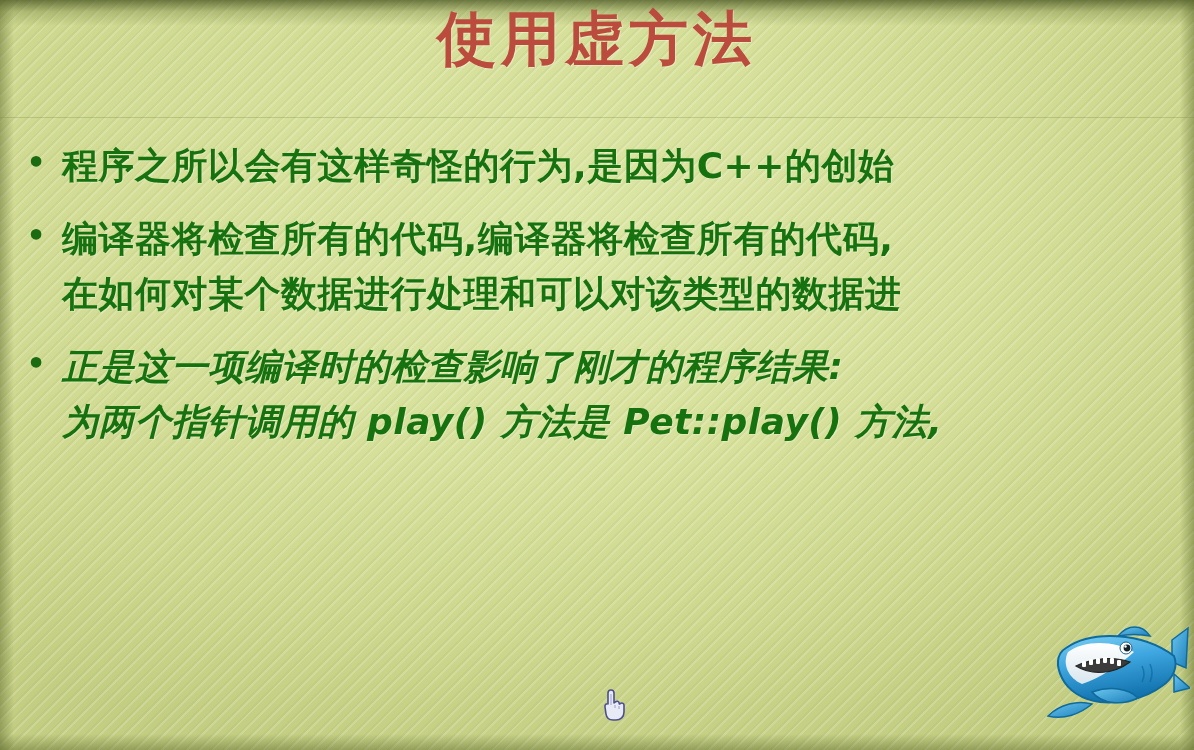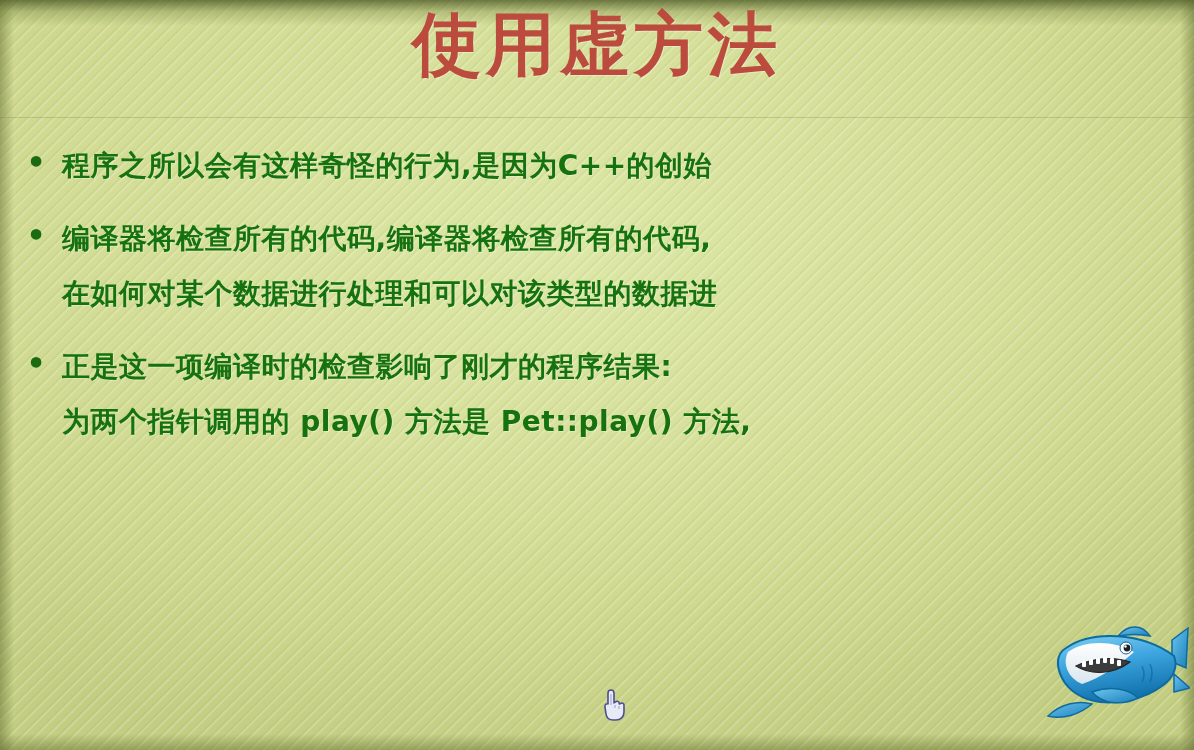--- a/index.html
+++ b/index.html
@@ -64,21 +64,21 @@
   }
 
   #title {
     position: absolute;
     top: 8px;
     left: 0;
     width: 100%;
     text-align: center;
     color: #bb4b3d;
     font-family: "DejaVu Sans", sans-serif;
-    font-size: 69px;
+    font-size: 59px;
     font-weight: 700;
     letter-spacing: 5px;
     line-height: 1.05;
     text-shadow: 1px 1px 0 rgba(255,255,255,0.35);
     white-space: nowrap;
   }
 
   #body-area {
     position: absolute;
     top: 138px;
@@ -99,29 +99,29 @@
     color: #1b6b12;
     font-size: 30px;
     line-height: 50px;
     font-weight: 700;
     user-select: none;
   }
   .bullet-text {
     flex: 1 1 auto;
     color: #16710f;
     font-family: "DejaVu Sans", sans-serif;
-    font-size: 28px;
+    font-size: 36px;
     font-weight: 700;
     line-height: 55px;
     letter-spacing: 0.5px;
     text-shadow: 1px 1px 0 rgba(255,255,255,0.30);
   }
   .bullet-text .line { display: block; white-space: nowrap; }
 
-  #para3 .bullet-text { line-height: 55px; }
+  #para3 .bullet-text { line-height: 55px; font-style: italic; }
 
   
   #shark {
     position: absolute;
     right: 4px;
     bottom: 0px;
     width: 168px;
     height: 128px;
     pointer-events: none;
   }

